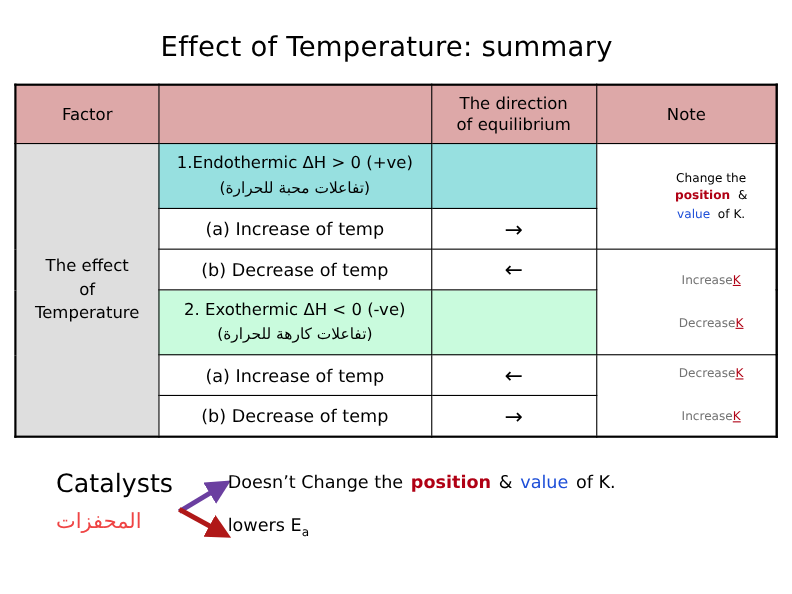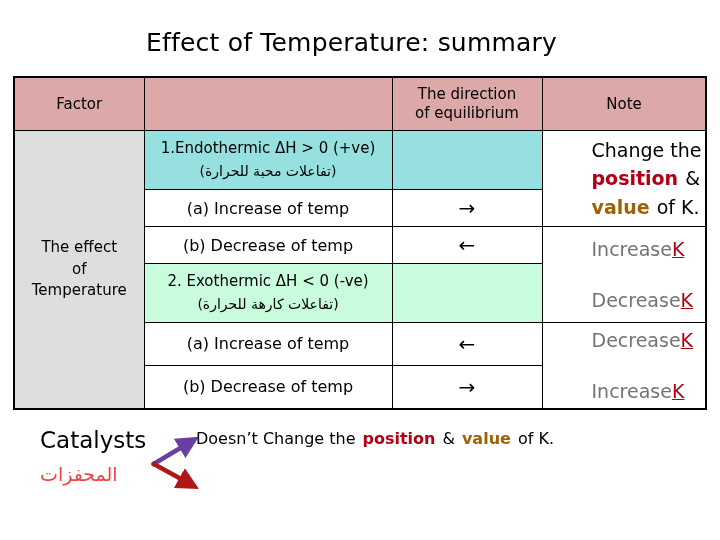--- a/index.html
+++ b/index.html
@@ -106,39 +106,40 @@
 
   .dir-cell {
     background: #ffffff;
     text-align: center;
     font-size: 20px;
     height: 36px;
   }
 
   
   .note-block {
-    font-size: 19px;
+    text-align: center;
+    font-size: 11px;
     line-height: 1.5;
     padding: 3px 4px;
     margin-left: 45px;
   }
   .w-position { color: #b00014; font-weight: bold; }
-  .w-value    { color: #a16207; font-weight: bold; }
+  .w-value    { color: #1d4ed8; font-weight: normal; }
   .kword      { color: #b00014; text-decoration: underline; }
   .chg        { color: #737373; }
 
   .note-change {
     background: #ffffff;
     vertical-align: middle;
   }
 
   
   #catalysts-block {
     position: absolute;
-    left: 0;
+    left: 11px;
     top: 415px;
     width: 656px;
     height: 110px;
   }
   #catalysts-label {
     position: absolute;
     left: 40px;
     top: 12px;
     font-size: 23px;
     color: #000000;
@@ -291,14 +292,17 @@
       </marker>
     </defs>
     <line x1="2" y1="32" x2="42" y2="8" stroke="#6b3fa0" stroke-width="4.5" marker-end="url(#ah-purple)"></line>
     <line x1="2" y1="30" x2="42" y2="52" stroke="#b01818" stroke-width="4.5" marker-end="url(#ah-red)"></line>
   </svg>
 
   <div id="catalyst-line-1">
     <span>Doesn’t Change the</span><span class="sp"></span><span class="w-position">position</span><span class="sp"></span><span>&amp;</span><span class="sp"></span><span class="w-value">value</span><span class="sp"></span><span>of  K.</span>
   </div>
 
+  <div id="catalyst-line-2">
+    <span>lowers E</span><span class="sub">a</span>
+  </div>
 
 </div>
 
 </body></html>

